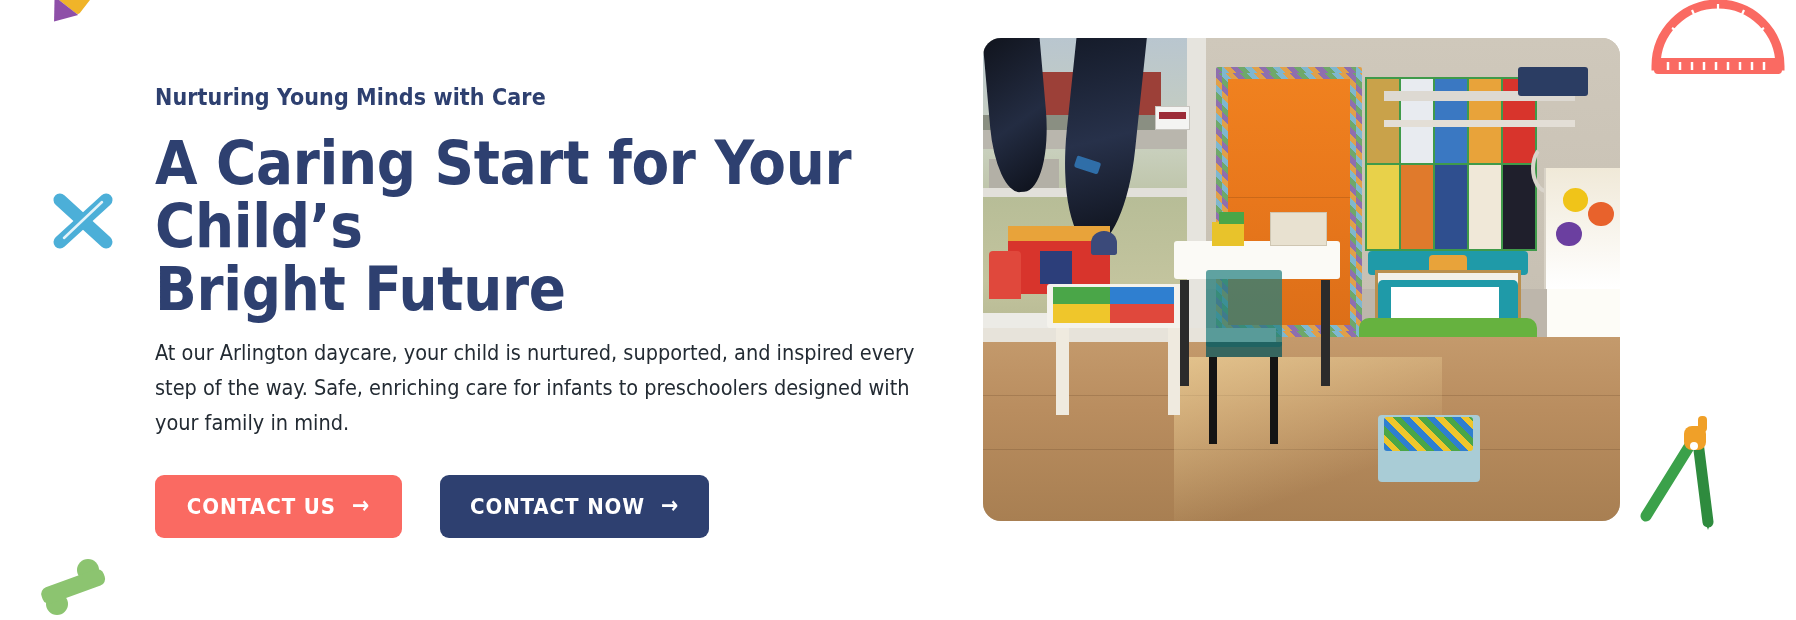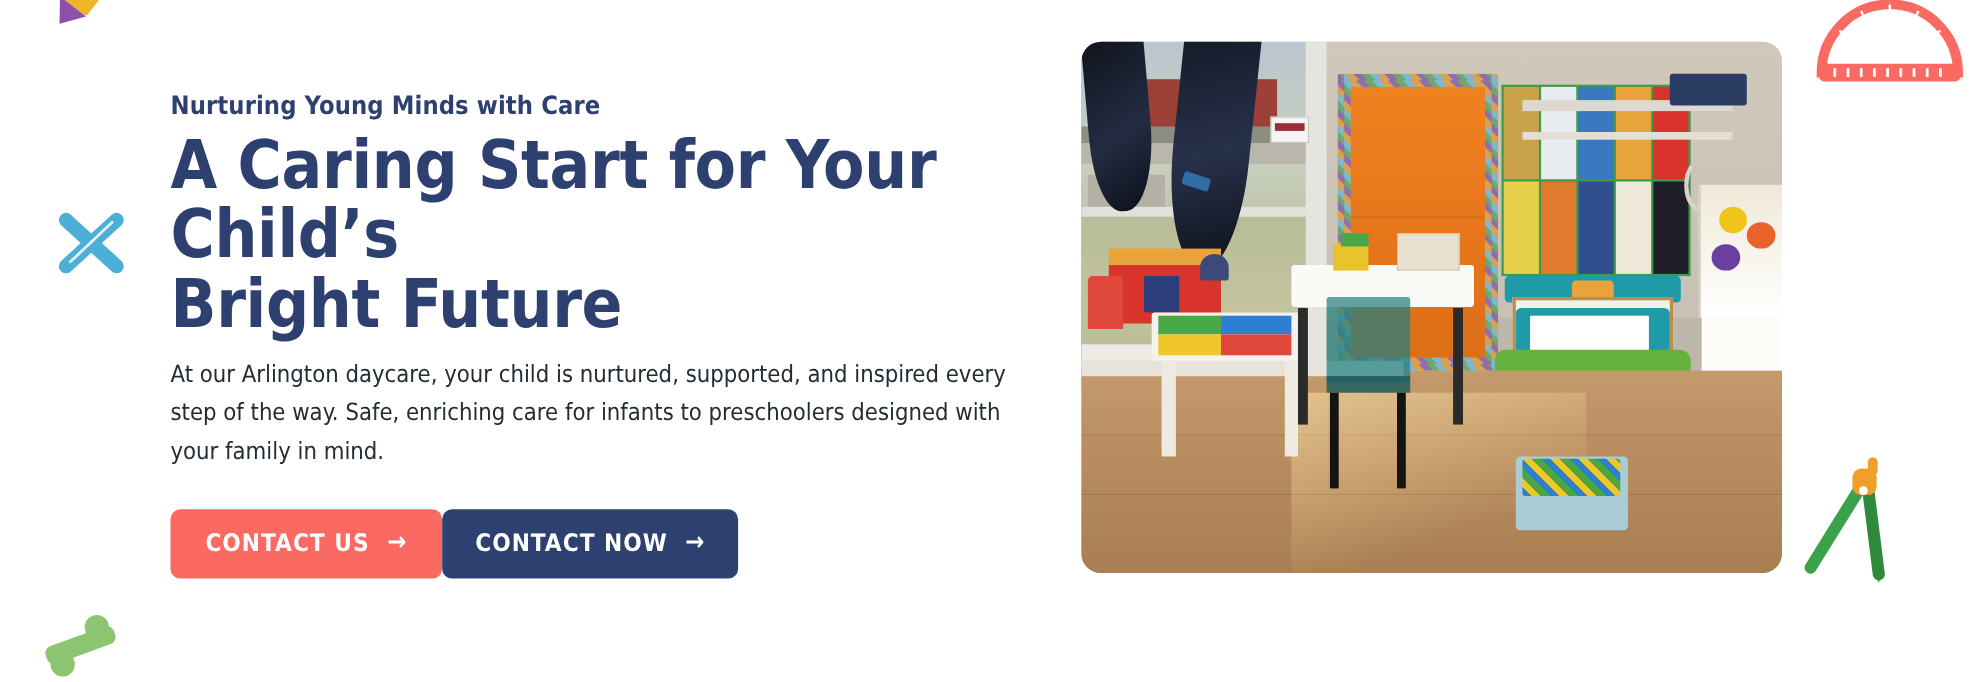--- a/index.html
+++ b/index.html
@@ -20,21 +20,21 @@
     position: absolute;
     left: 155px; top: 84px;
     width: 800px;
   }
   .eyebrow {
     font-family: "DejaVu Sans Condensed", "Liberation Sans Narrow", "Liberation Sans", sans-serif;
     font-size: 23px;
     font-weight: 700;
     letter-spacing: .1px;
     color: #2E4070;
-    margin-bottom: 10px;
+    margin-bottom: 22px;
     white-space: nowrap;
   }
   .headline {
     font-family: "DejaVu Sans Condensed", "Liberation Sans Narrow", "Liberation Sans", sans-serif;
     font-size: 61px;
     line-height: 1.03;
     font-weight: 700;
     color: #2E4070;
     letter-spacing: -0.3px;
     margin-bottom: 16px;
@@ -43,21 +43,21 @@
   .lede {
     font-family: "DejaVu Sans Condensed", "Liberation Sans Narrow", "Liberation Sans", sans-serif;
     font-size: 21.5px;
     line-height: 1.62;
     color: #232b33;
     width: 800px;
     margin-bottom: 34px;
   }
 
   
-  .btn-row { display: flex; align-items: center; }
+  .btn-row { display: flex; gap: 38px; align-items: center; }
   .btn {
     display: inline-flex;
     align-items: center;
     gap: 16px;
     height: 63px;
     padding: 0 30px;
     border: none;
     border-radius: 9px;
     color: #ffffff;
     font-family: "DejaVu Sans Condensed", "Liberation Sans Narrow", "Liberation Sans", sans-serif;

